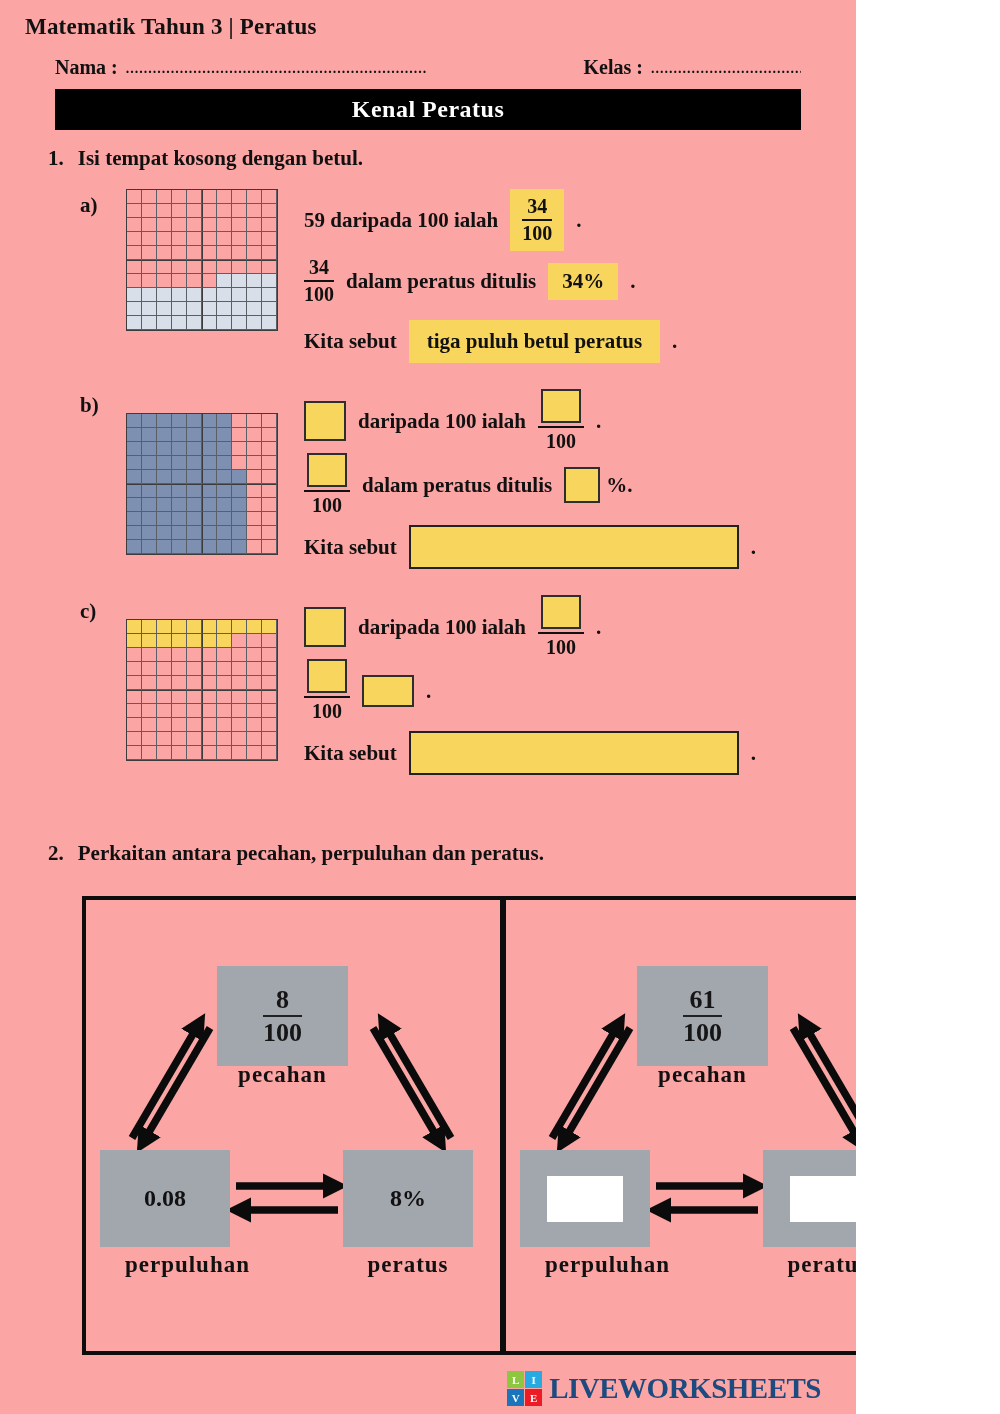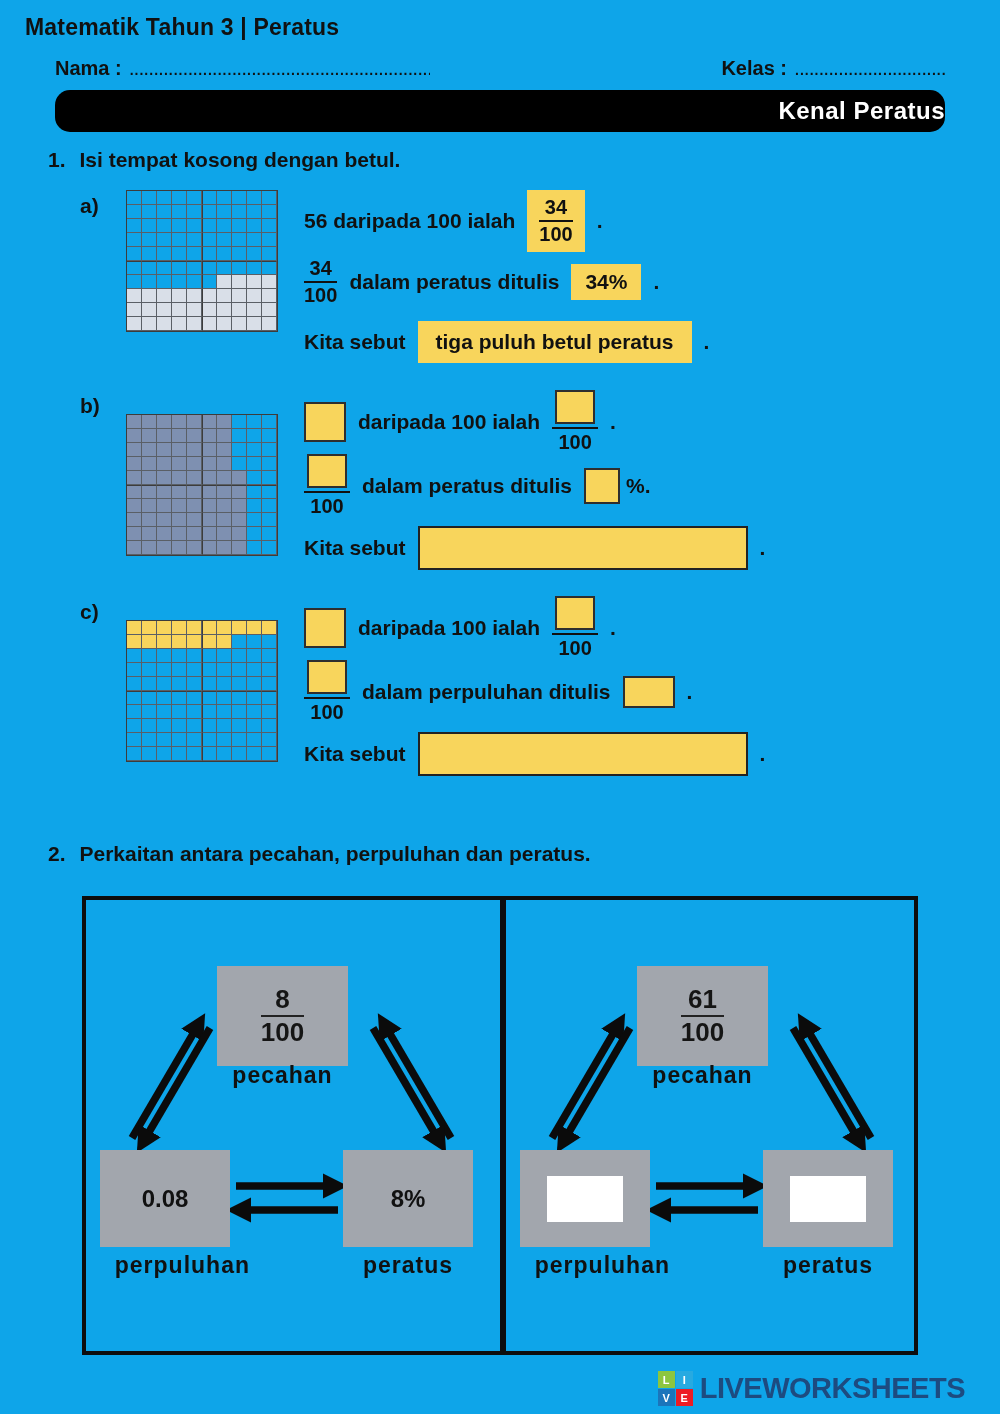--- a/index.html
+++ b/index.html
@@ -1,28 +1,28 @@
 <!DOCTYPE html>
 <html><head>
 <meta charset="utf-8">
 <style>
   html,body{margin:0;padding:0;background:#ffffff;}
-  .page{position:relative;width:1000px;height:1414px;background:#0ea5e9;overflow:hidden;
-        font-family:Liberation Sans, sans-serif;color:#111;}
+  .page{position:relative;width:856px;height:1414px;background:#fca5a5;overflow:hidden;
+        font-family:Liberation Serif, serif;color:#111;}
 
   
   .title{margin:14px 0 0 25px;font-size:23px;font-weight:700;letter-spacing:.2px;}
   .name-row{display:flex;justify-content:space-between;align-items:flex-end;
             margin:16px 55px 0 55px;font-size:20px;font-weight:700;}
   .field{display:flex;align-items:flex-end;gap:8px;}
   .dots{display:inline-block;overflow:hidden;white-space:nowrap;font-size:14px;
         letter-spacing:1px;font-weight:700;padding-bottom:2px;}
   .dots.nama{width:300px;} .dots.kelas{width:150px;}
-  .banner{margin:10px 55px 0 55px;background:#000;color:#fff;text-align:right;
-          font-size:24px;font-weight:600;letter-spacing:.5px;padding:7px 0;border-radius:15px;}
+  .banner{margin:10px 55px 0 55px;background:#000;color:#fff;text-align:center;
+          font-size:24px;font-weight:600;letter-spacing:.5px;padding:7px 0;}
 
   
   .q-prompt{display:flex;gap:14px;margin:16px 0 0 48px;font-size:21px;font-weight:600;}
   .part{display:flex;margin:18px 0 0 80px;}
   .part-label{width:46px;font-size:21px;font-weight:600;padding-top:4px;}
   .lines{margin-left:26px;flex:1;}
   .line{display:flex;align-items:center;gap:12px;min-height:60px;
         font-size:21px;font-weight:600;}
   .punct{font-weight:700;}
 
@@ -202,21 +202,21 @@
         <div class="cell" style="background: rgb(217, 223, 232);"></div>
         <div class="cell" style="background: rgb(217, 223, 232);"></div>
         <div class="cell mc" style="background: rgb(217, 223, 232);"></div>
         <div class="cell" style="background: rgb(217, 223, 232);"></div>
         <div class="cell" style="background: rgb(217, 223, 232);"></div>
         <div class="cell" style="background: rgb(217, 223, 232);"></div>
         <div class="cell" style="background: rgb(217, 223, 232);"></div>
       </div>
     <div class="lines">
       <div class="line">
-        <span>56 daripada 100 ialah</span>
+        <span>59 daripada 100 ialah</span>
         <span class="frac hl-frac">
           <span>34</span>
           <span class="bar"></span>
           <span>100</span>
         </span>
         <span class="punct">.</span>
       </div>
       <div class="line">
         <span class="frac">
           <span>34</span>
@@ -482,21 +482,20 @@
           <span>100</span>
         </span>
         <span class="punct">.</span>
       </div>
       <div class="line">
         <span class="frac-blank">
           <span class="num-box"></span>
           <span class="bar"></span>
           <span>100</span>
         </span>
-        <span>dalam perpuluhan ditulis</span>
         <span class="ansbox wbox"></span>
         <span class="punct">.</span>
       </div>
       <div class="line">
         <span>Kita sebut</span>
         <span class="longbox"></span>
         <span class="punct">.</span>
       </div>
     </div>
   </div>

